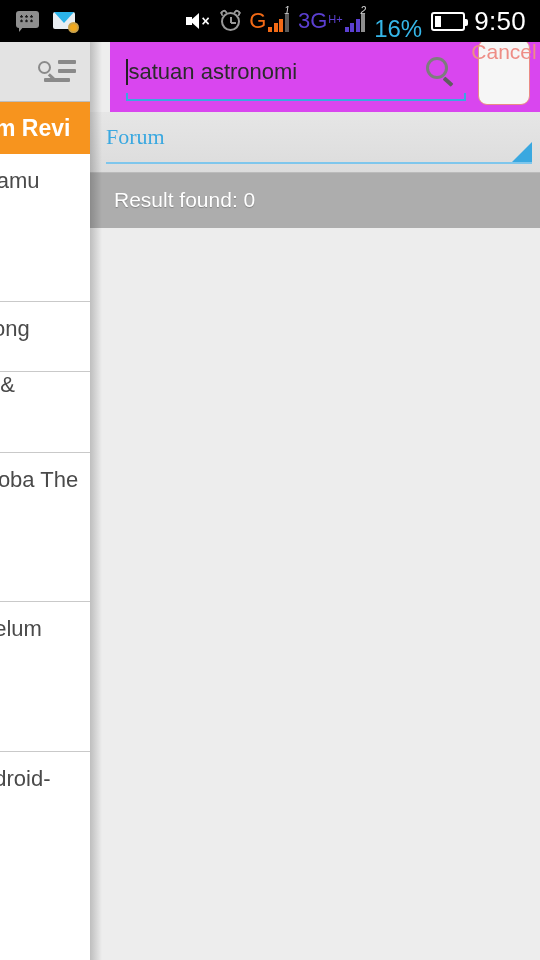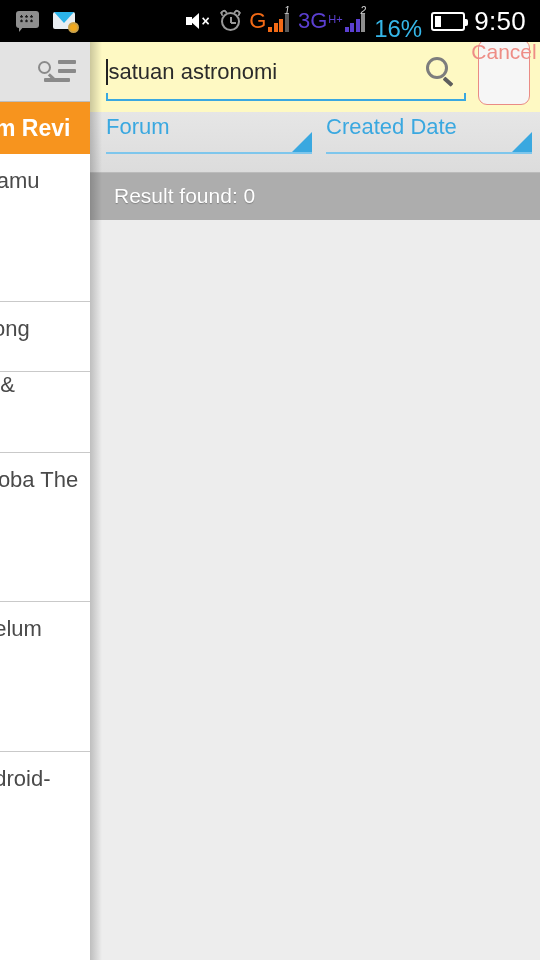--- a/index.html
+++ b/index.html
@@ -143,22 +143,22 @@
     position:absolute; top:42px; left:90px; width:450px; height:918px;
     background:#ededed; overflow:hidden;
   }
   .overlay::before {
     content:""; position:absolute; left:0; top:0; width:12px; height:100%;
     background:linear-gradient(to right, rgba(0,0,0,0.20), rgba(0,0,0,0));
     pointer-events:none; z-index:5;
   }
 
   .search-row {
-    height:70px; background:#fef9c3; display:flex; align-items:center;
-    padding:0 10px 10px 16px; position:relative;
+    height:70px; background:#d946ef; display:flex; align-items:center;
+    padding:0 10px 10px 16px; position:relative;margin-left:20px;
   }
   .search-field {
     flex:1; height:54px; position:relative; display:flex; align-items:center;
     padding-right:8px;
   }
   .caret {
     width:1.5px; height:26px; background:#222; margin-right:1px;
   }
   .search-value {
     font-size:22px; color:#2b2b2b; line-height:26px; white-space:nowrap;
@@ -185,35 +185,35 @@
   }
   .cancel-btn {
     width:52px; height:66px; border:1.5px solid #ea8b85; border-radius:9px;
     background:#f6f6f6; color:#ee8d86; font-size:21px;
     display:flex; align-items:flex-start; justify-content:center; flex:0 0 auto;
   }
 
   
   .filter-row {
     height:60px; background:linear-gradient(to bottom, #e6e6e6, #dcdcdc);
-    display:flex; align-items:flex-end; padding:0 4px 16px 16px; gap:10px;
+    display:flex; align-items:flex-end; padding:0 4px 6px 16px; gap:10px;font-family:Liberation Serif, serif;
   }
   .filter {
     position:relative; flex:1; height:44px; display:flex; align-items:flex-start;
   }
   .filter-label { color:#3aa8e0; font-size:22px; line-height:30px; }
   .filter-line { position:absolute; left:0; right:4px; bottom:2px; height:2px; background:#7ec6ec; }
   .filter-tri {
     position:absolute; right:4px; bottom:4px; width:0; height:0;
     border-left:20px solid transparent; border-bottom:20px solid #3aa8e0;
   }
 
   
   .result-bar {
-    height:48px; background:#adadad; display:flex; align-items:center;
+    height:56px; background:#adadad; display:flex; align-items:center;
     padding-left:24px;
     box-shadow: inset 0 1px 0 rgba(255,255,255,0.18);
   }
   .result-text {
     color:#ffffff; font-size:21px; text-shadow:0 1px 1px rgba(0,0,0,0.25);
   }
 
   
   .results-area { height:740px; background:#ededed; }
 </style>
@@ -332,25 +332,20 @@
         <span>Cancel</span>
       </div>
     </div>
 
     <div class="filter-row">
       <div class="filter">
         <span class="filter-label">Forum</span>
         <span class="filter-tri"></span>
         <span class="filter-line"></span>
       </div>
-      <div class="filter">
-        <span class="filter-label">Created Date</span>
-        <span class="filter-tri"></span>
-        <span class="filter-line"></span>
-      </div>
     </div>
 
     <div class="result-bar">
       <span class="result-text">Result found: 0</span>
     </div>
 
     <div class="results-area"></div>
   </div>
 
 </div>

